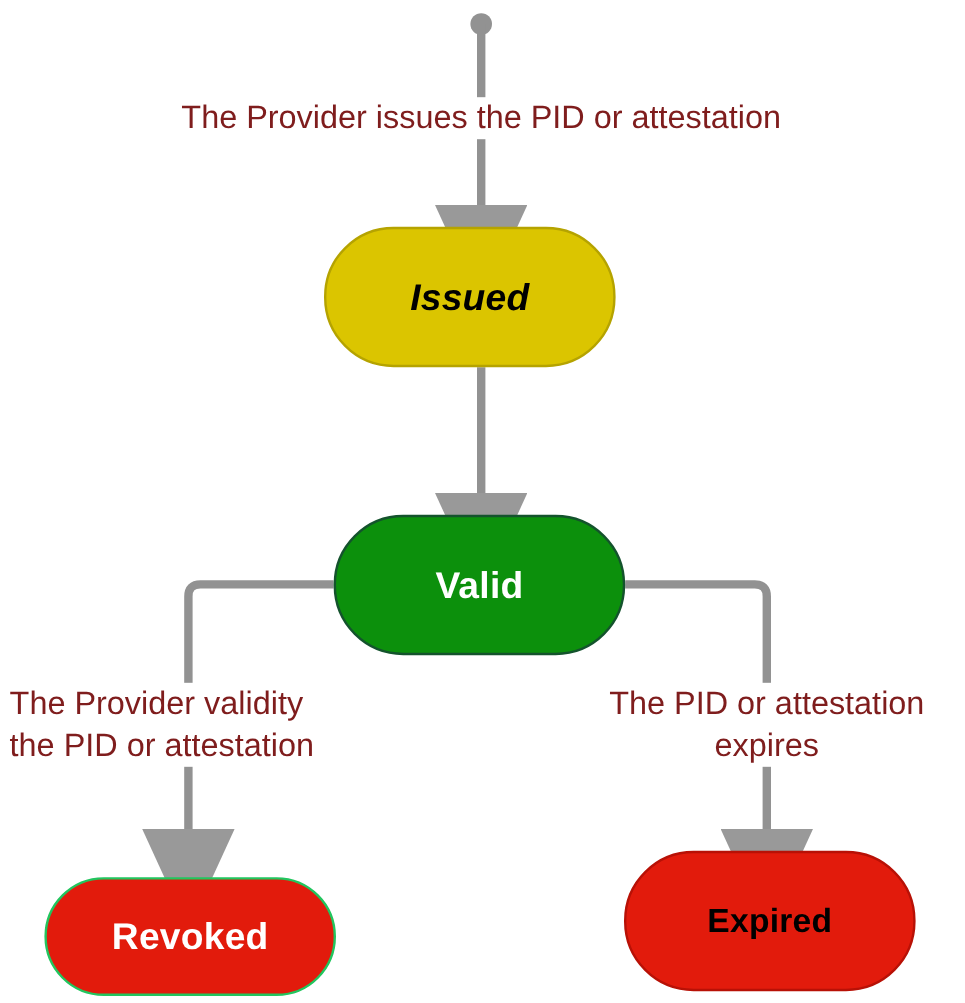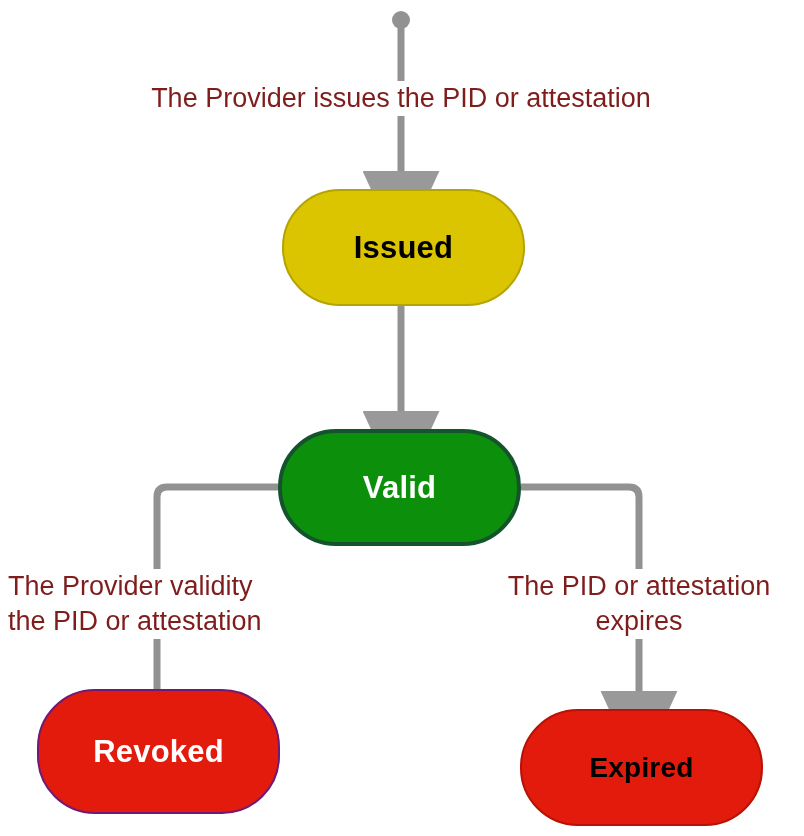--- a/index.html
+++ b/index.html
@@ -28,49 +28,50 @@
     position: absolute;
     box-sizing: border-box;
     display: flex;
     align-items: center;
     justify-content: center;
     font-weight: bold;
     letter-spacing: 0.2px;
     user-select: none;
   }
   .node-issued {
-    left: 282px;
+    left: 270px;
     top: 189px;
     width: 243px;
     height: 117px;
     border-radius: 58px;
     background: #DBC500;
     border: 2px solid #B5A300;
     color: #000000;
     font-size: 31px;
+    font-style: italic;
   }
   .node-valid {
     left: 278px;
     top: 429px;
     width: 243px;
     height: 117px;
     border-radius: 58px;
     background: #0C900C;
-    border: 4px solid #14532d;
+    border: 2px solid #14532d;
     color: #ffffff;
     font-size: 31px;
   }
   .node-revoked {
     left: 37px;
-    top: 689px;
+    top: 731px;
     width: 243px;
-    height: 125px;
+    height: 99px;
     border-radius: 58px;
     background: #E21B0C;
-    border: 2px solid #701a75;
+    border: 2px solid #22c55e;
     color: #ffffff;
     font-size: 31px;
   }
   .node-expired {
     left: 520px;
     top: 709px;
     width: 243px;
     height: 117px;
     border-radius: 58px;
     background: #E21B0C;

